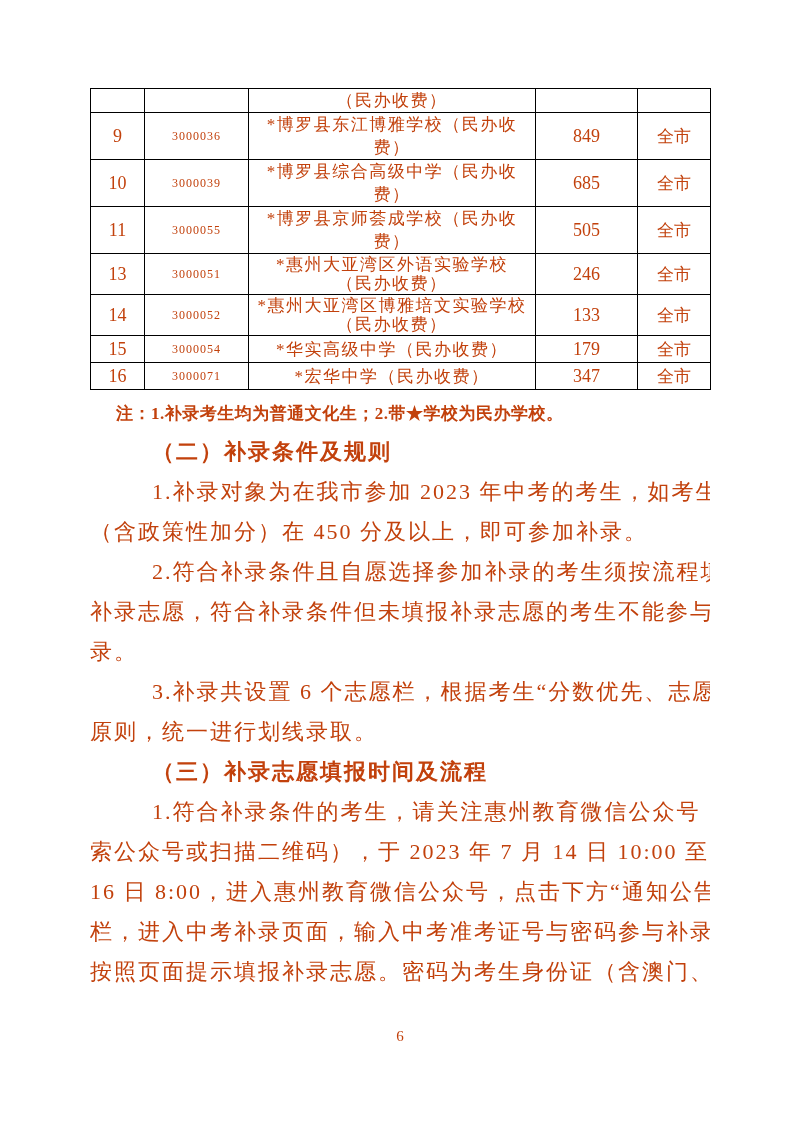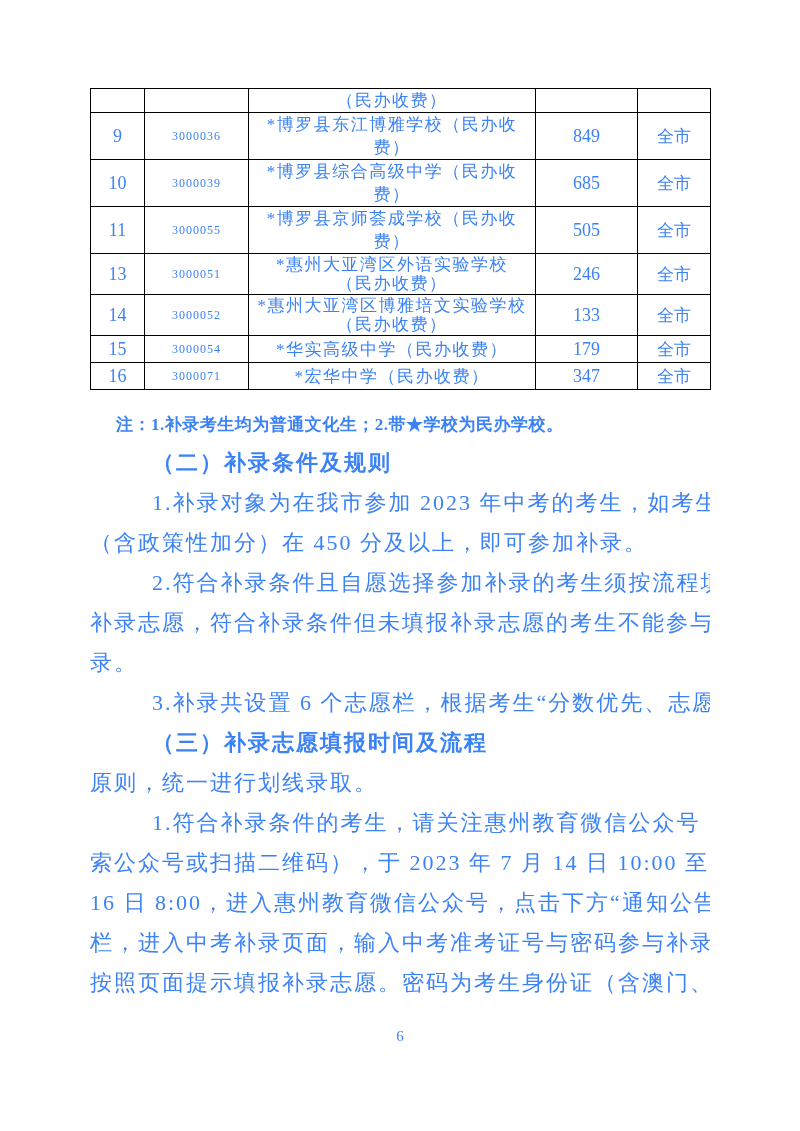--- a/index.html
+++ b/index.html
@@ -1,37 +1,37 @@
 <!DOCTYPE html>
 <html><head>
 <meta charset="utf-8">
 <style>
   * { margin:0; padding:0; box-sizing:border-box; }
   html,body { background:#ffffff; }
   .page {
     position:relative; width:800px; height:1131px; background:#fff;
-    font-family:"Liberation Serif","DejaVu Serif",serif; color:#3b82f6;
+    font-family:"Liberation Serif","DejaVu Serif",serif; color:#c2410c;
     overflow:hidden; margin:0 auto;
   }
   .content { position:absolute; left:90px; top:88px; width:620px; }
 
   
   table.roster { border-collapse:collapse; width:620px; table-layout:fixed; }
   .roster td { border:1.5px solid #000; text-align:center; vertical-align:middle;
                font-size:17px; padding:0; overflow:hidden; }
   .roster td.no, .roster td.count { font-size:18px; }
   .roster td.code { font-size:12px; letter-spacing:1px; }
   .roster td.school { letter-spacing:1.5px; }
   .roster td.school .nline { line-height:19px; }
   .roster tr.cont   { height:24px; }
   .roster tr.single { height:27px; }
   .roster tr.double { height:41px; }
 
   
-  .note { margin-top:23px; padding-left:26px; font-size:17px; font-weight:bold;
+  .note { margin-top:12px; padding-left:26px; font-size:17px; font-weight:bold;
           letter-spacing:0.5px; }
 
   
   .bodytext { margin-top:7px; width:620px; }
   .ln { height:40px; line-height:40px; font-size:22px; letter-spacing:2px;
         text-align:justify; text-align-last:justify; overflow:hidden;
         white-space:nowrap; }
   .ln.first { padding-left:62px; }
   .ln.end { text-align-last:left; }
   .ln.hd { font-weight:bold; text-align-last:left; padding-left:62px; }
@@ -127,23 +127,23 @@
       <div class="ln hd">（二）补录条件及规则</div>
 
       <div class="ln first">1.补录对象为在我市参加 2023 年中考的考生，如考生在普</div>
       <div class="ln end">（含政策性加分）在 450 分及以上，即可参加补录。</div>
 
       <div class="ln first">2.符合补录条件且自愿选择参加补录的考生须按流程填报</div>
       <div class="ln">补录志愿，符合补录条件但未填报补录志愿的考生不能参与补</div>
       <div class="ln end">录。</div>
 
       <div class="ln first">3.补录共设置 6 个志愿栏，根据考生“分数优先、志愿先后”</div>
+      <div class="ln end">原则，统一进行划线录取。</div>
+
       <div class="ln hd">（三）补录志愿填报时间及流程</div>
-
-      <div class="ln end">原则，统一进行划线录取。</div>
 
       <div class="ln first">1.符合补录条件的考生，请关注惠州教育微信公众号（搜</div>
       <div class="ln">索公众号或扫描二维码），于 2023 年 7 月 14 日 10:00 至 7 月</div>
       <div class="ln">16 日 8:00，进入惠州教育微信公众号，点击下方“通知公告”</div>
       <div class="ln">栏，进入中考补录页面，输入中考准考证号与密码参与补录，</div>
       <div class="ln">按照页面提示填报补录志愿。密码为考生身份证（含澳门、台</div>
     </div>
   </div>
 
   <div class="page-number">6</div>

